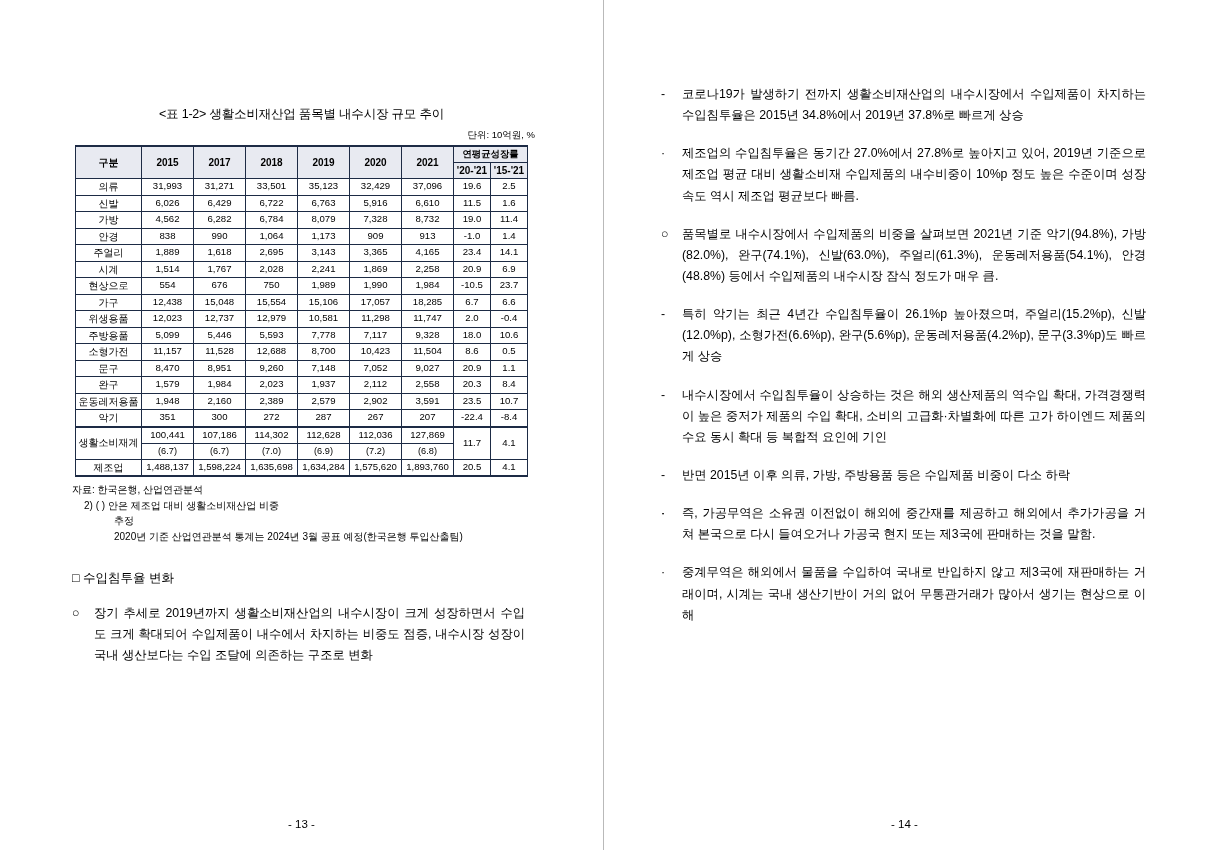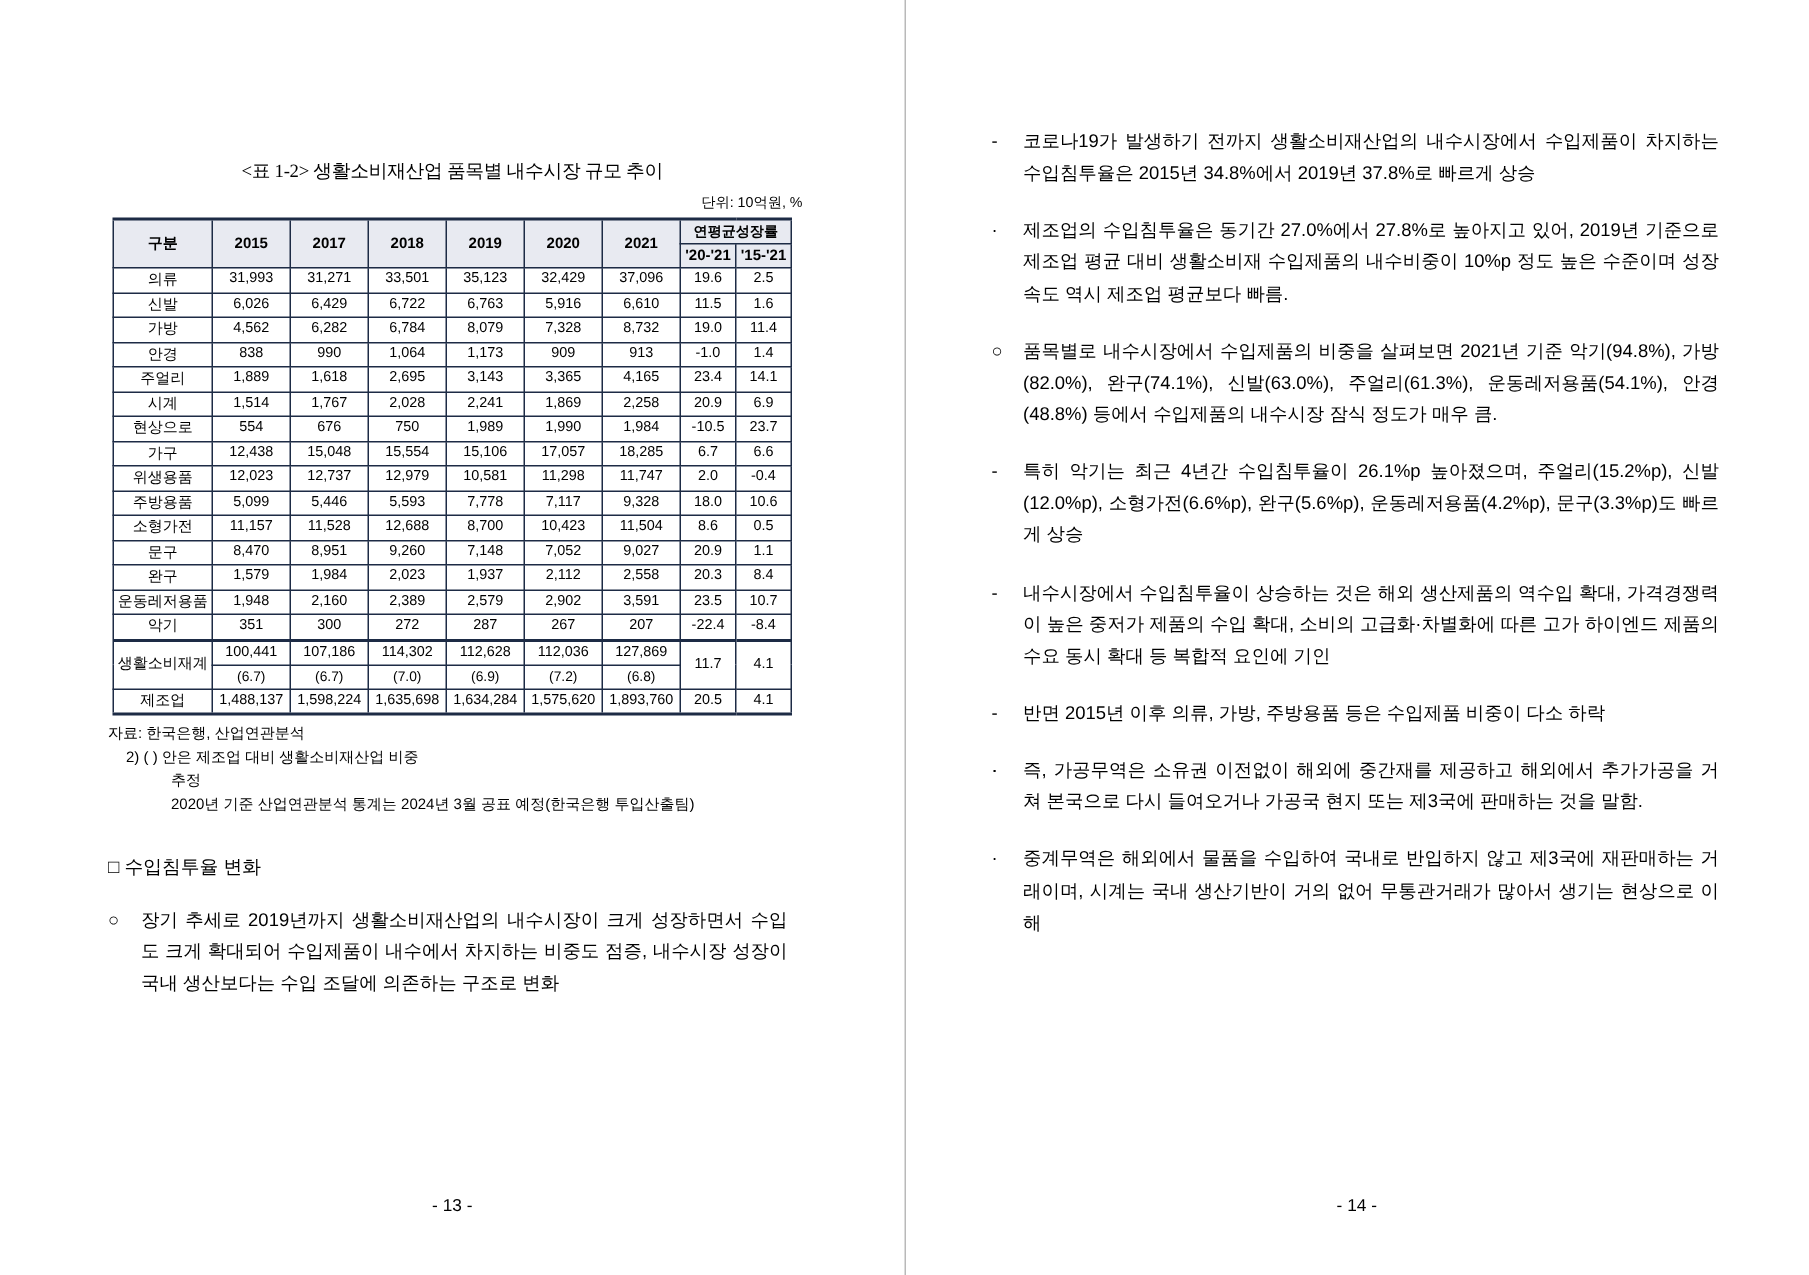--- a/index.html
+++ b/index.html
@@ -42,21 +42,20 @@
     height: 850px;
     background: #b9b9b9;
   }
 
   
   .table-title {
     text-align: center;
     font-size: 12.5px;
     margin-top: 106px;
     letter-spacing: -0.2px;
-    font-family: Liberation Serif, serif;
   }
   .unit-line {
     text-align: right;
     font-size: 9.5px;
     margin: 6px 68px 3px 0;
   }
   table.data {
     border-collapse: collapse;
     margin: 0 auto;
     width: 453px;
@@ -140,21 +139,21 @@
     margin-bottom: 17px;
     padding-left: 23px;
   }
   .bullet .marker {
     position: absolute;
     left: 2px;
     top: 0;
   }
   .pagenum {
     position: absolute;
-    bottom: 40px;
+    bottom: 20px;
     width: 100%;
     text-align: center;
     font-size: 11.5px;
   }
 </style>
 </head>
 <body>
 
 <div class="spread">
 

